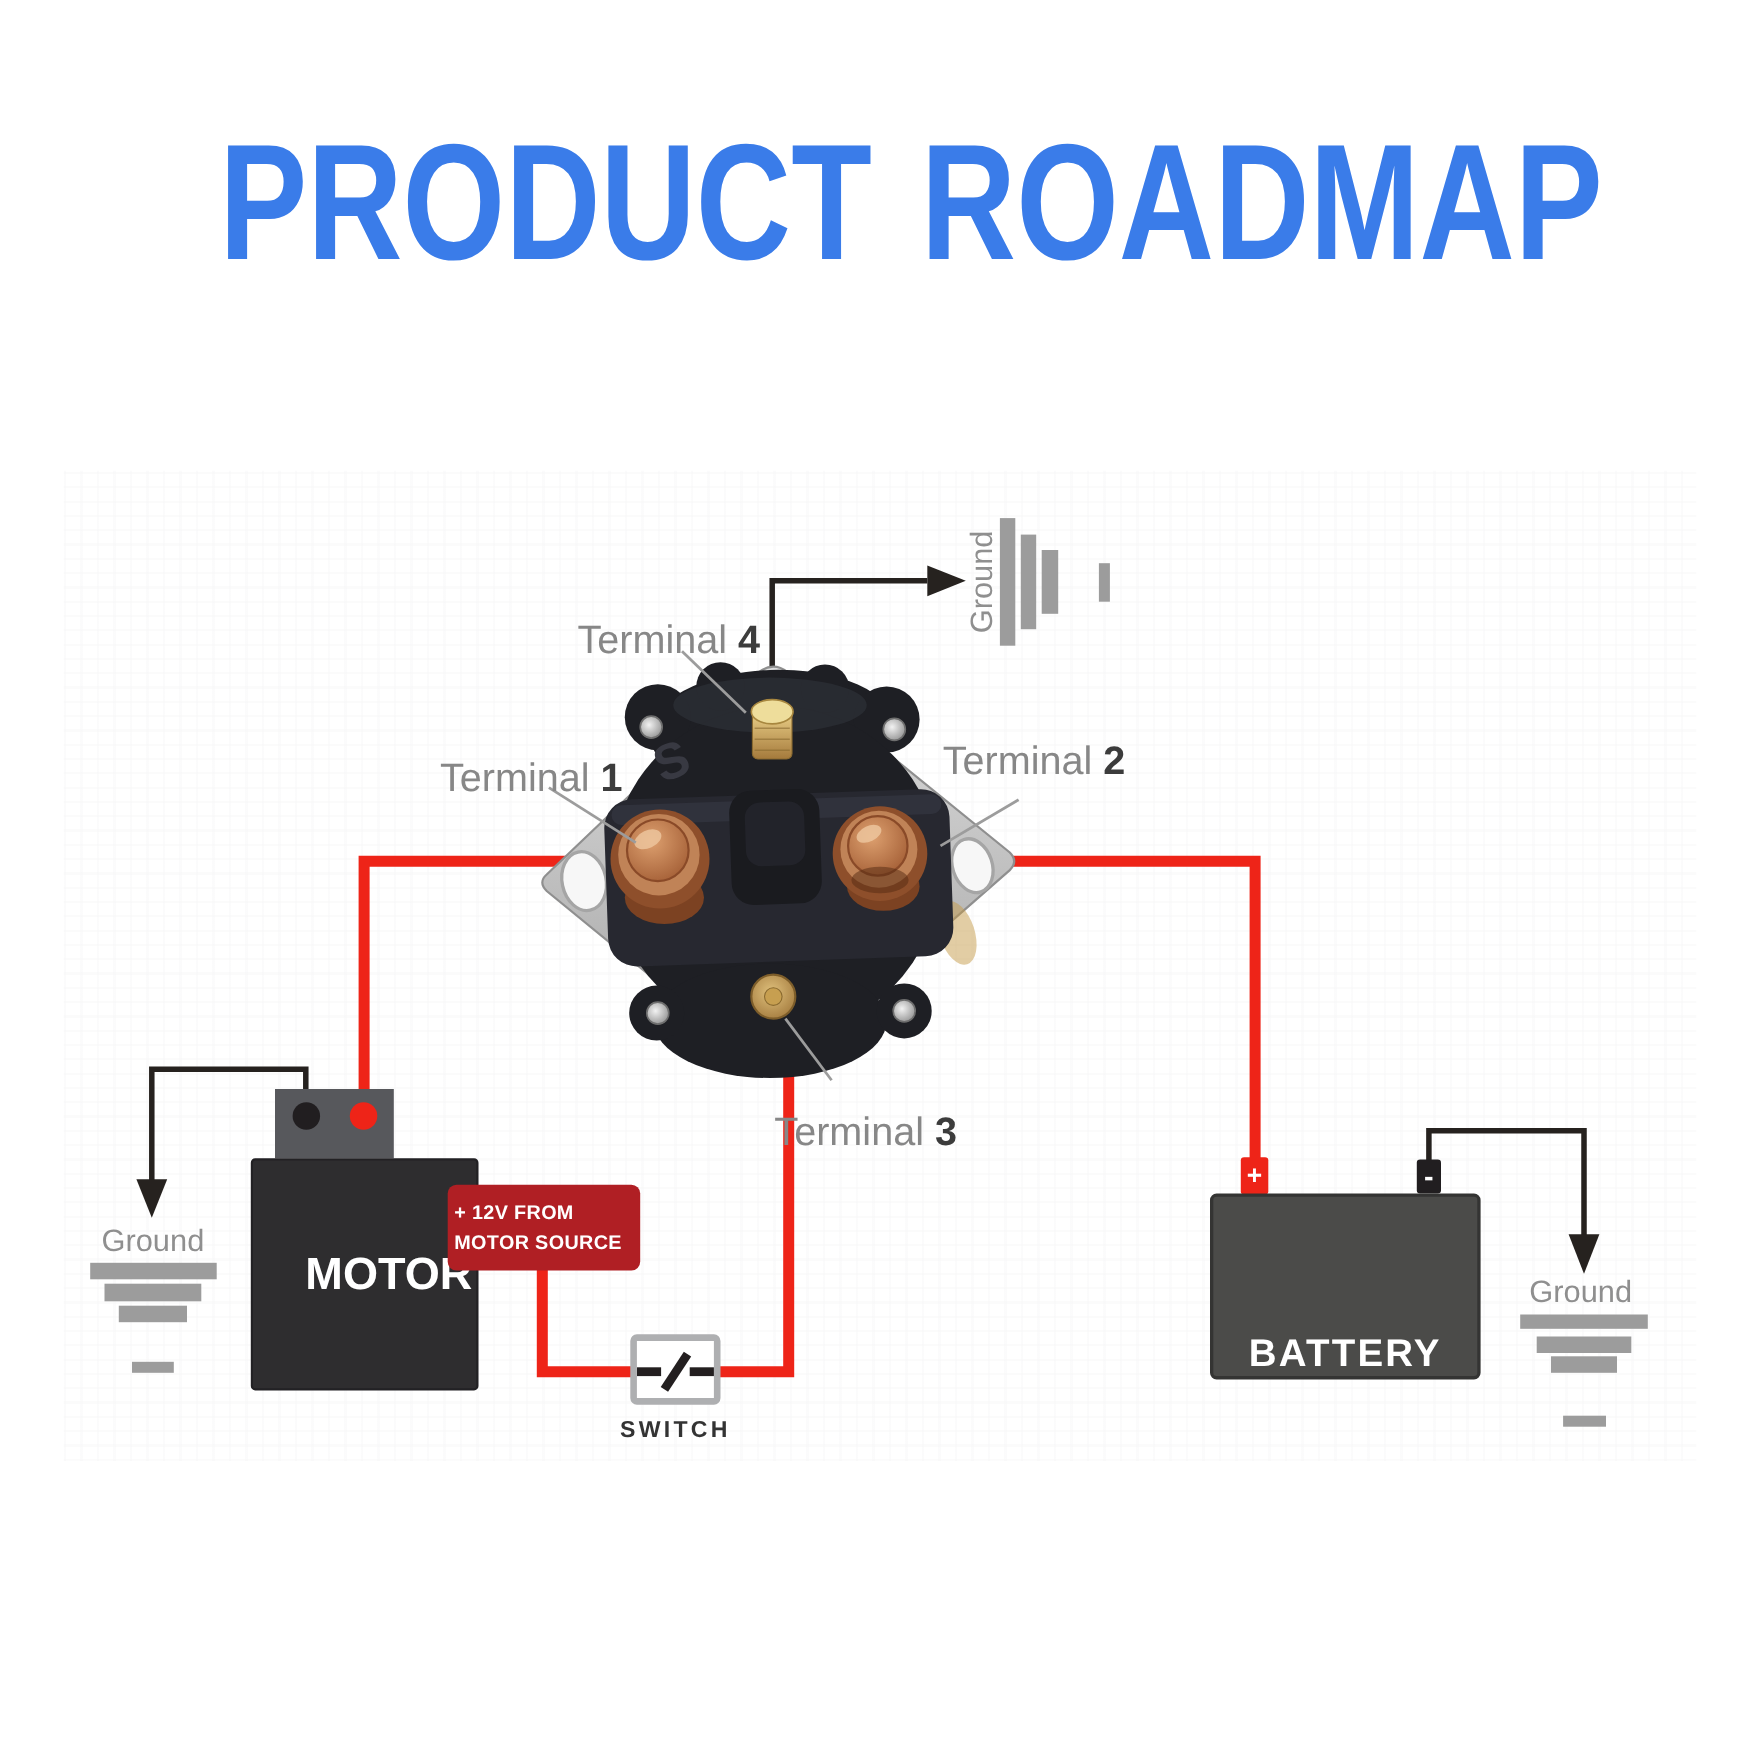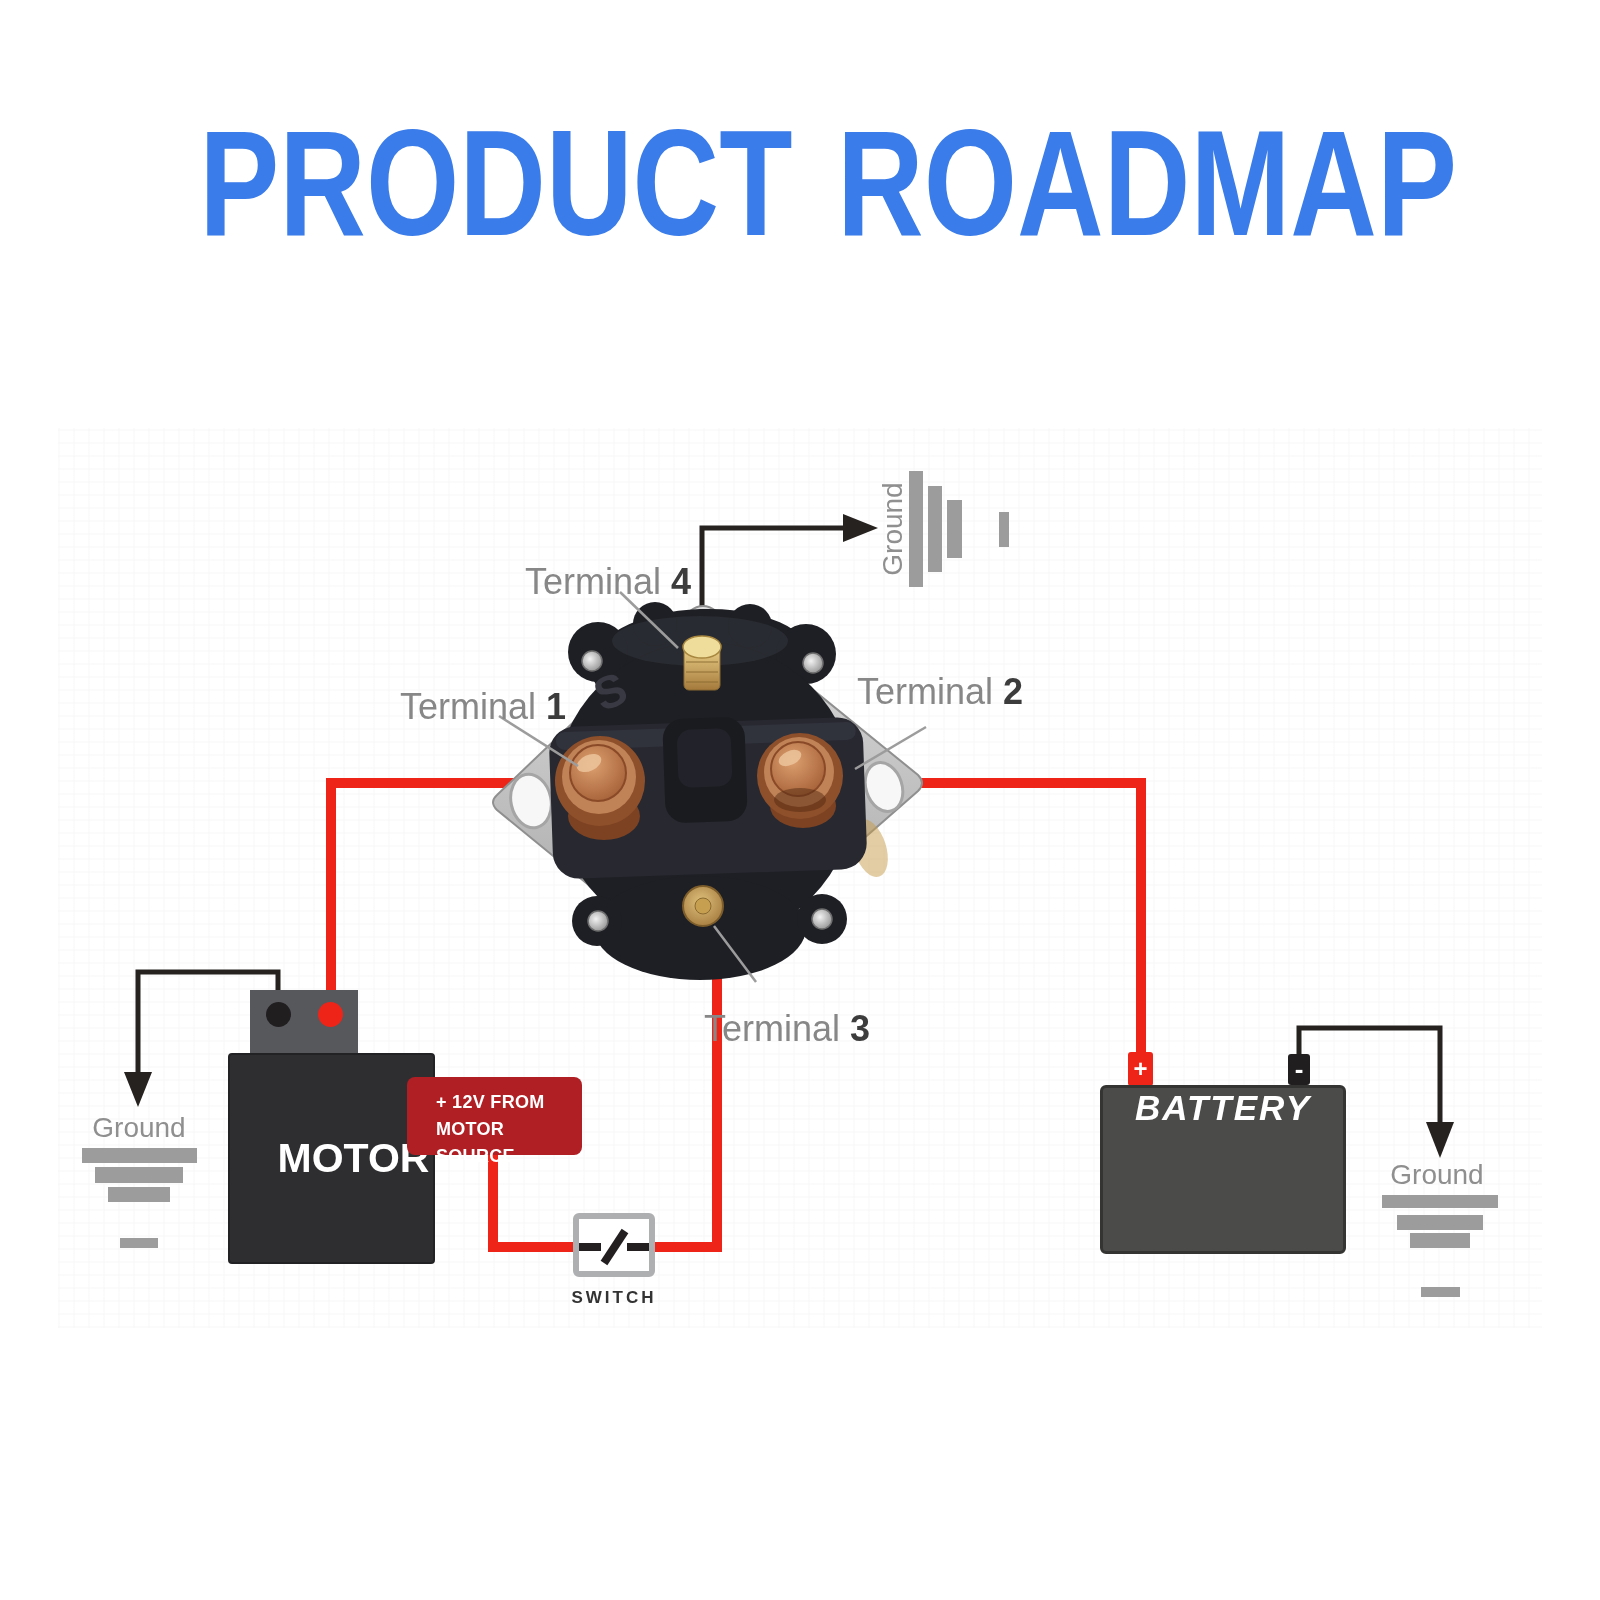--- a/index.html
+++ b/index.html
@@ -20,31 +20,31 @@
   .lbl b{color:#3c3c3c;font-weight:bold;}
   .gnd-txt{position:absolute;width:160px;text-align:center;font-size:28px;color:#8f8f8f;}
   .gnd-txt.rot{transform:rotate(-90deg);transform-origin:center;}
   .gbar{position:absolute;background:#9c9c9c;}
   .motor-top{position:absolute;left:250px;top:990px;width:108px;height:63px;background:#57585c;}
   .dot{position:absolute;border-radius:50%;width:25px;height:25px;}
   .motor-body{position:absolute;left:228px;top:1053px;width:159px;height:207px;background:#2e2d2f;
     border:2px solid #222124;border-radius:4px;display:flex;align-items:center;justify-content:center;padding-left:44px;}
   .motor-body span{color:#fff;font-weight:bold;font-size:41px;letter-spacing:0px;}
   .battery-body{position:absolute;left:1100px;top:1085px;width:240px;height:163px;background:#4b4b49;
-    border:3px solid #343433;border-radius:6px;display:flex;align-items:flex-start;justify-content:center;font-style:italic;}
+    border:3px solid #343433;border-radius:6px;display:flex;align-items:flex-end;justify-content:center;}
   .battery-body span{color:#fff;font-weight:bold;font-size:35px;letter-spacing:2px;}
   .bterm{position:absolute;color:#fff;font-weight:bold;display:flex;align-items:center;justify-content:center;border-radius:3px;}
   .bterm.plus{left:1128px;top:1052px;width:25px;height:34px;background:#ee2418;font-size:24px;}
   .bterm.minus{left:1288px;top:1054px;width:22px;height:31px;background:#211e20;font-size:26px;}
   .fused-box{position:absolute;left:407px;top:1077px;width:175px;height:78px;background:#b01f24;border-radius:8px;
-    color:#fff;font-weight:bold;font-size:18px;line-height:27px;padding:12px 0 0 29px;box-sizing:border-box;letter-spacing:0.3px;}
+    color:#fff;font-weight:bold;font-size:18px;line-height:27px;padding:12px 0 0 6px;box-sizing:border-box;letter-spacing:0.3px;}
   .switch-box{position:absolute;left:573px;top:1213px;width:82px;height:64px;background:#fff;
     border:6px solid #aeafb1;border-radius:6px;box-sizing:border-box;}
   .switch-label{position:absolute;left:534px;top:1288px;width:160px;text-align:center;
-    font-size:17px;font-weight:bold;letter-spacing:3px;color:#333;}
+    font-size:21px;font-weight:bold;letter-spacing:3px;color:#333;}
 </style>
 </head>
 <body>
 
 <div id="stage">
 
   <div class="diagram-bg"></div>
 
   <div class="title-wrap">
     <span class="title">PRODUCT ROADMAP</span>

